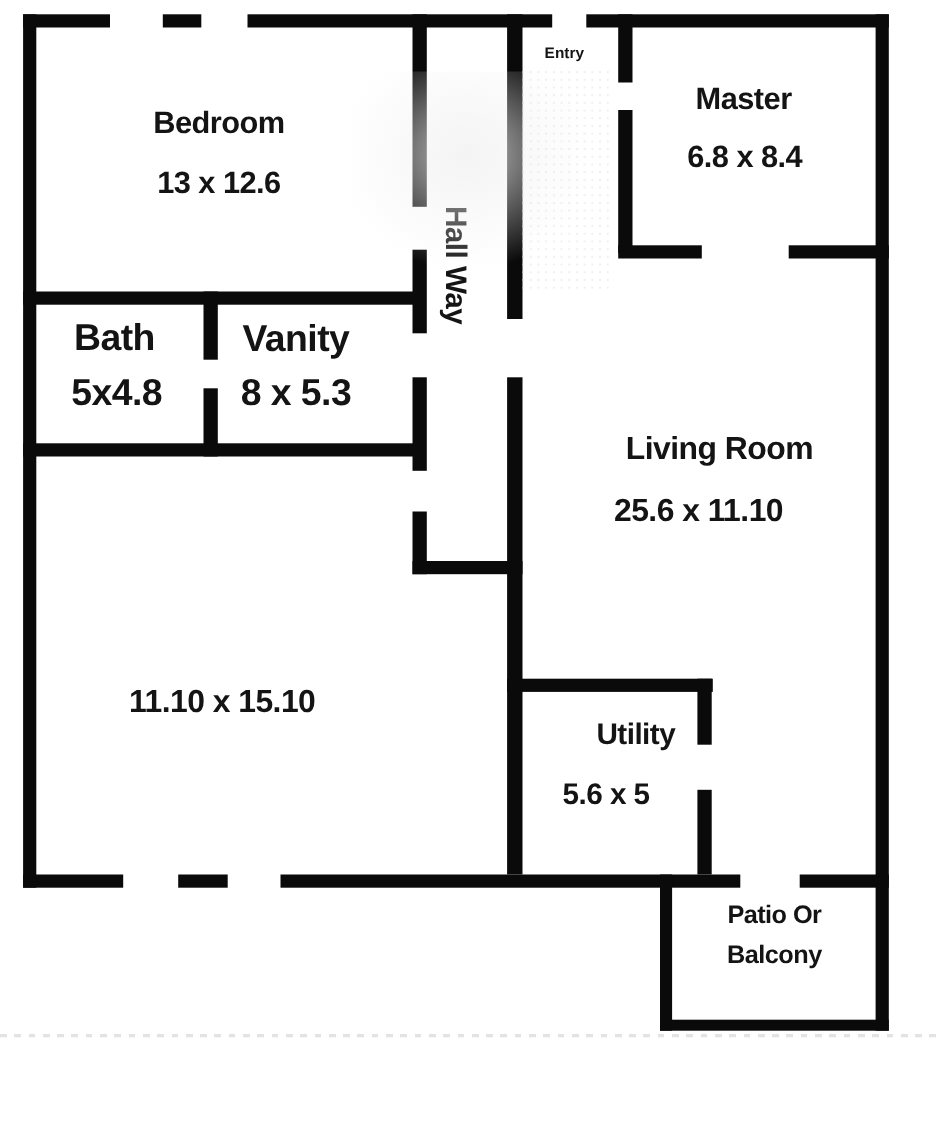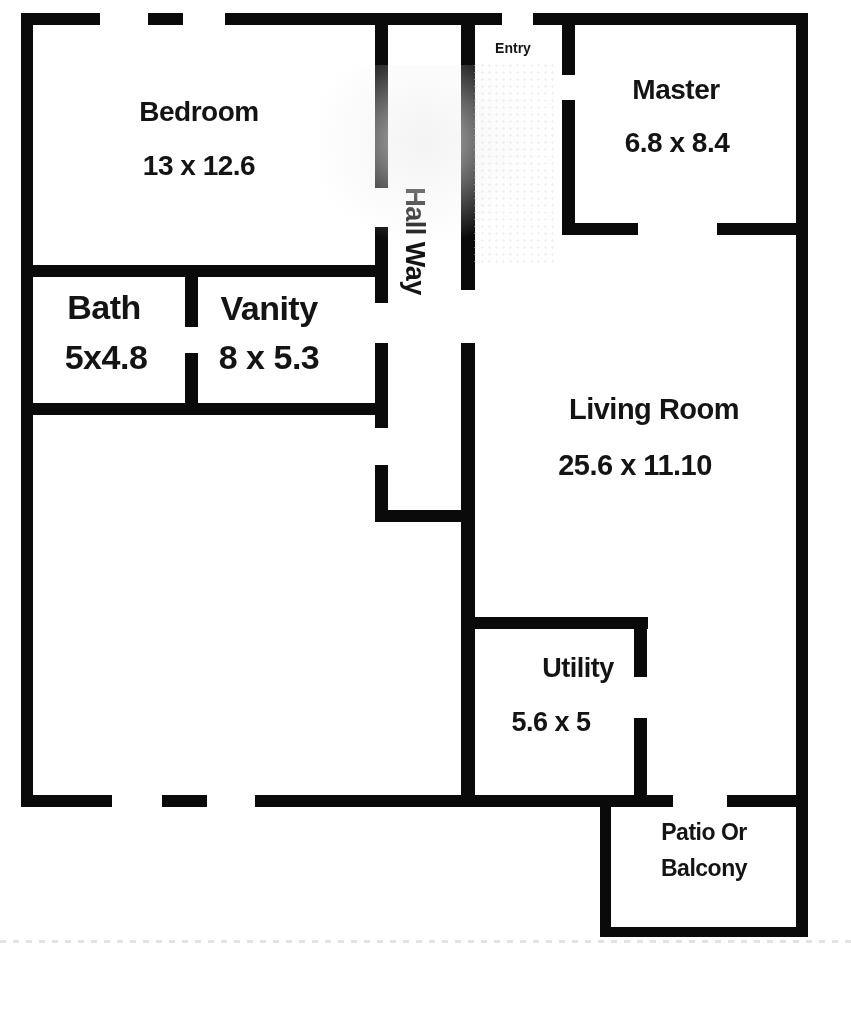--- a/index.html
+++ b/index.html
@@ -95,20 +95,21 @@
   <div class="label rot fs27" style="left:414px;top:241px;">Hall Way</div>
 
   <div class="label fs14" style="left:513px;top:48px;">Entry</div>
 
   <div class="label fs28" style="left:676px;top:90px;">Master</div>
   <div class="label fs28" style="left:677px;top:143px;">6.8 x 8.4</div>
 
   <div class="label fs29" style="left:634px;top:409px;margin-left:20px;">Living Room</div>
   <div class="label fs29" style="left:635px;top:465px;">25.6 x 11.10</div>
 
+  <div class="label fs29" style="left:202px;top:639px;">11.10 x 15.10</div>
 
   <div class="label fs27" style="left:578px;top:668px;">Utility</div>
   <div class="label fs27" style="left:551px;top:722px;">5.6 x 5</div>
 
   <div class="label fs23" style="left:704px;top:832px;">Patio Or</div>
   <div class="label fs23" style="left:704px;top:868px;">Balcony</div>
 
   <div class="artifact smudge" style="left:320px;top:65px;width:230px;height:190px;"></div>
   <div class="artifact noise" style="left:472px;top:62px;width:86px;height:205px;"></div>
   <div class="artifact dotline" style="left:0px;top:940px;width:851px;"></div>

